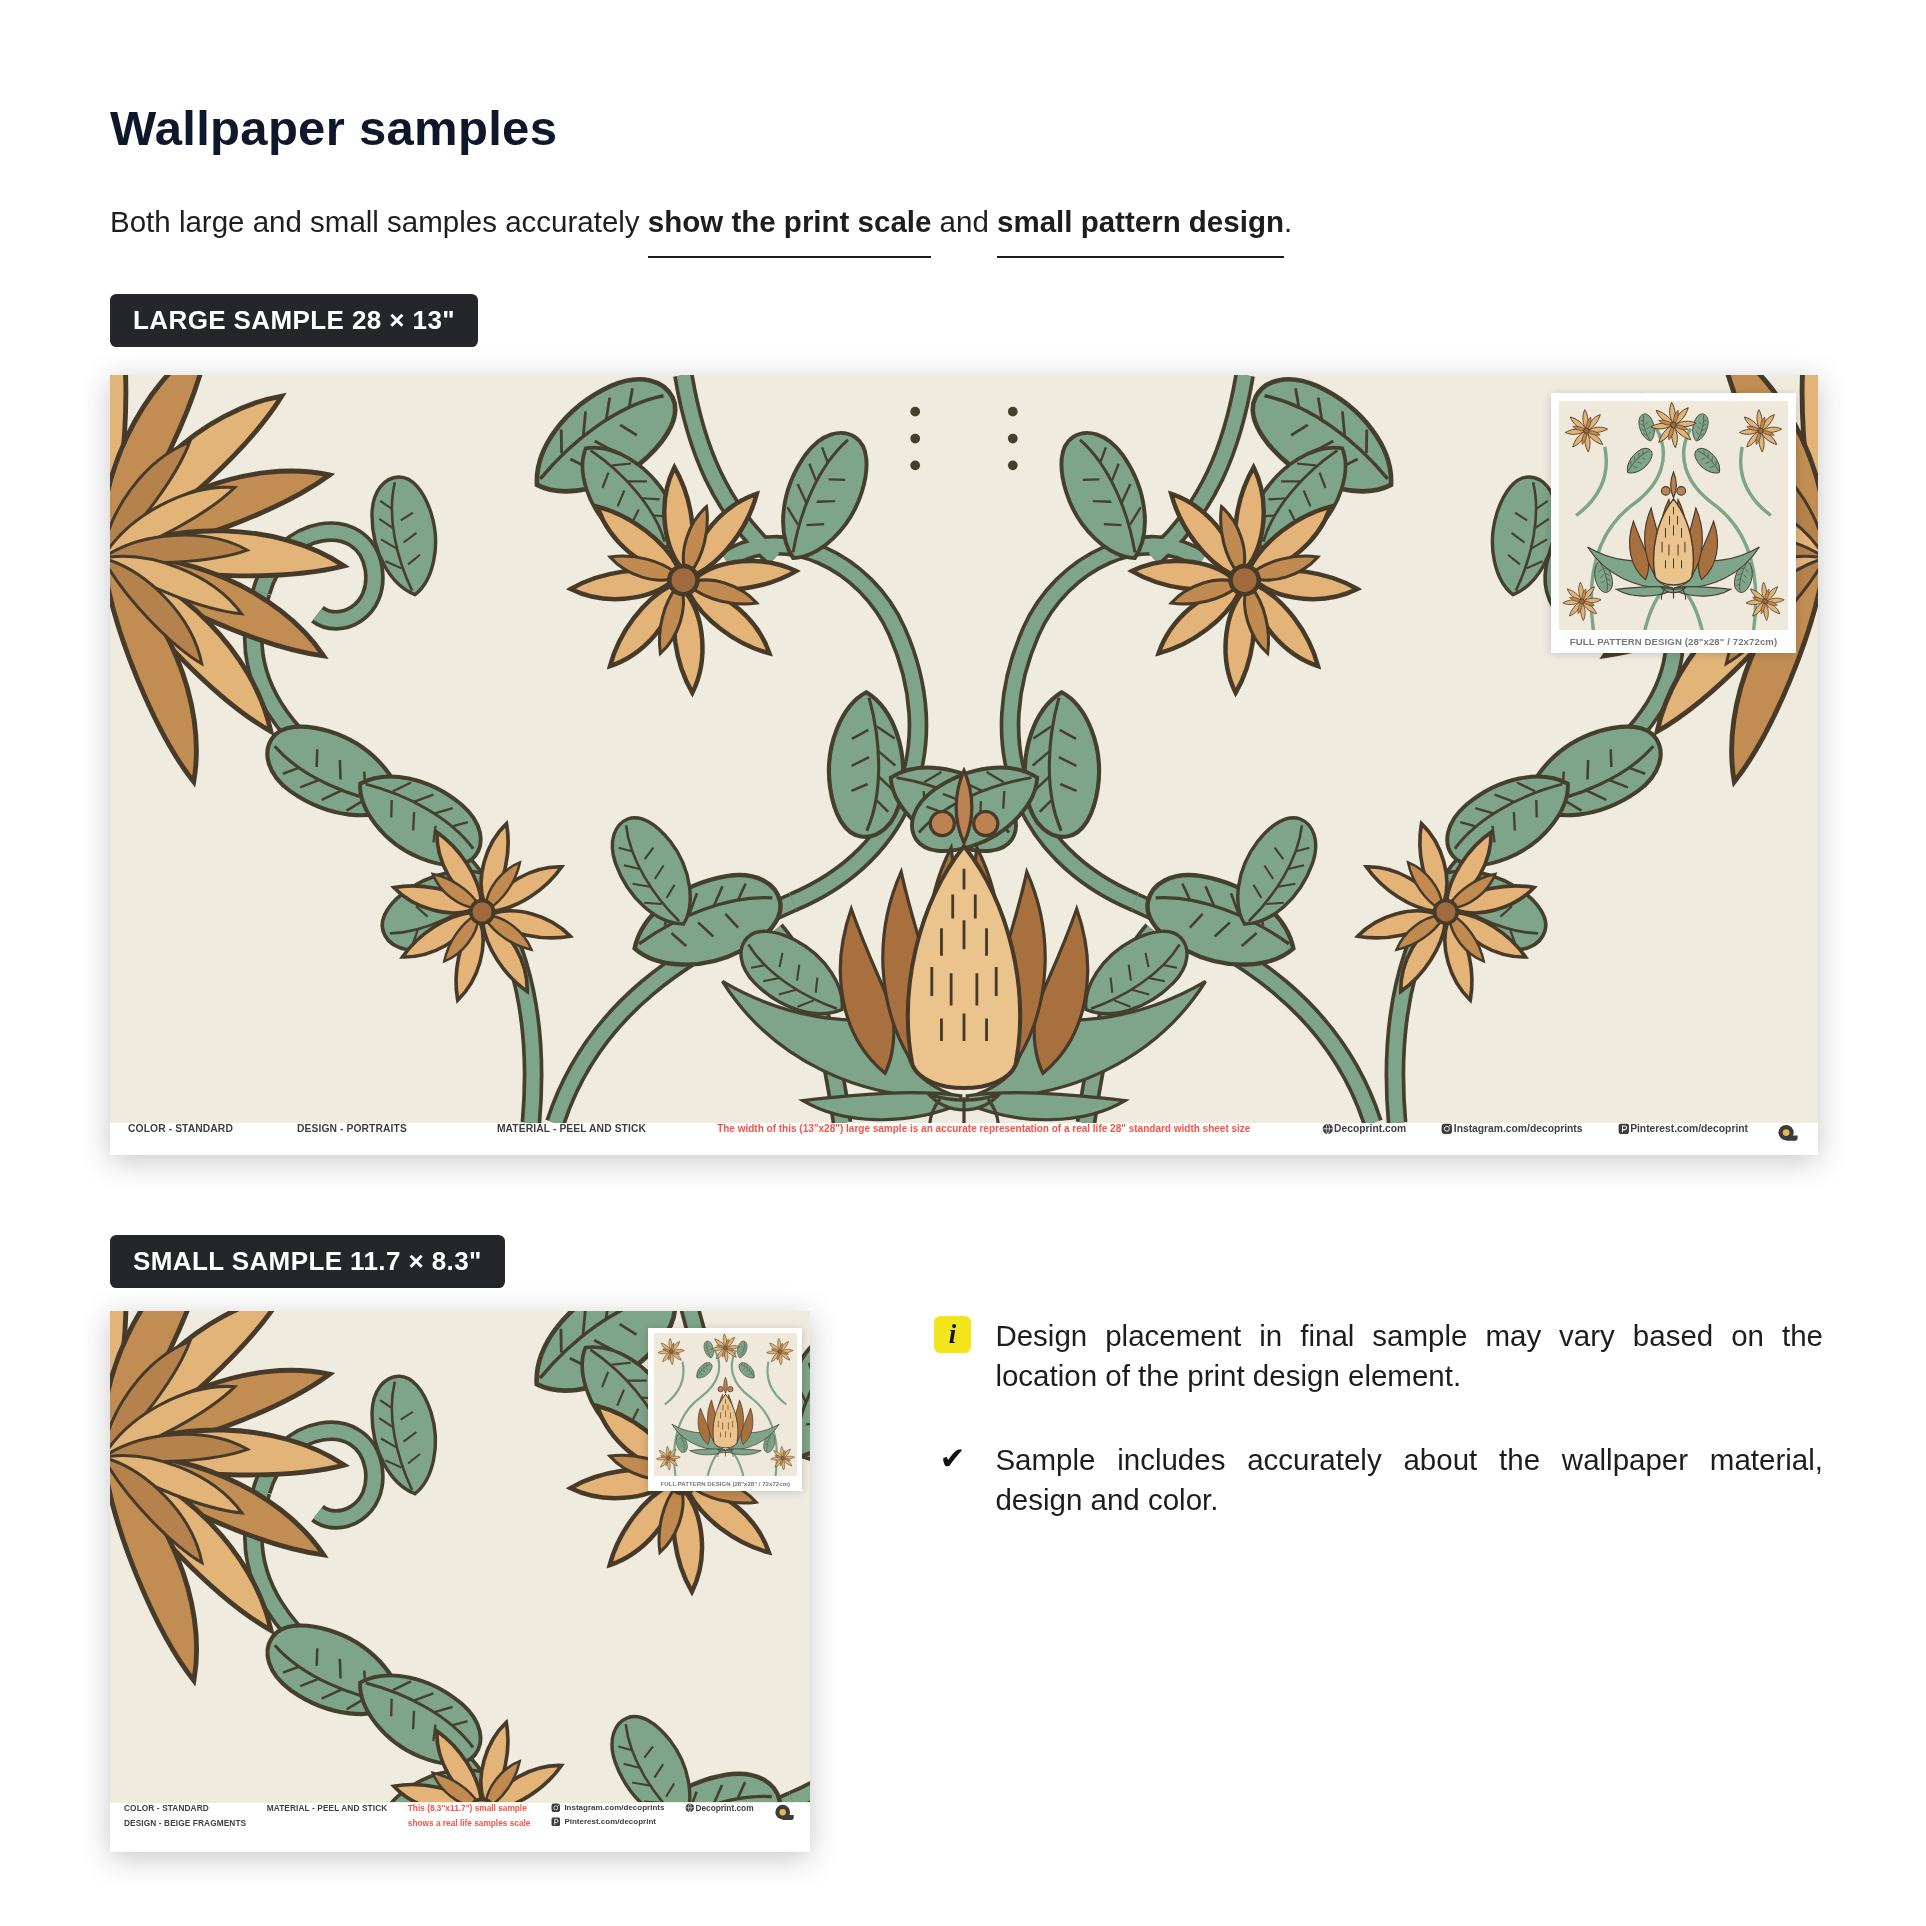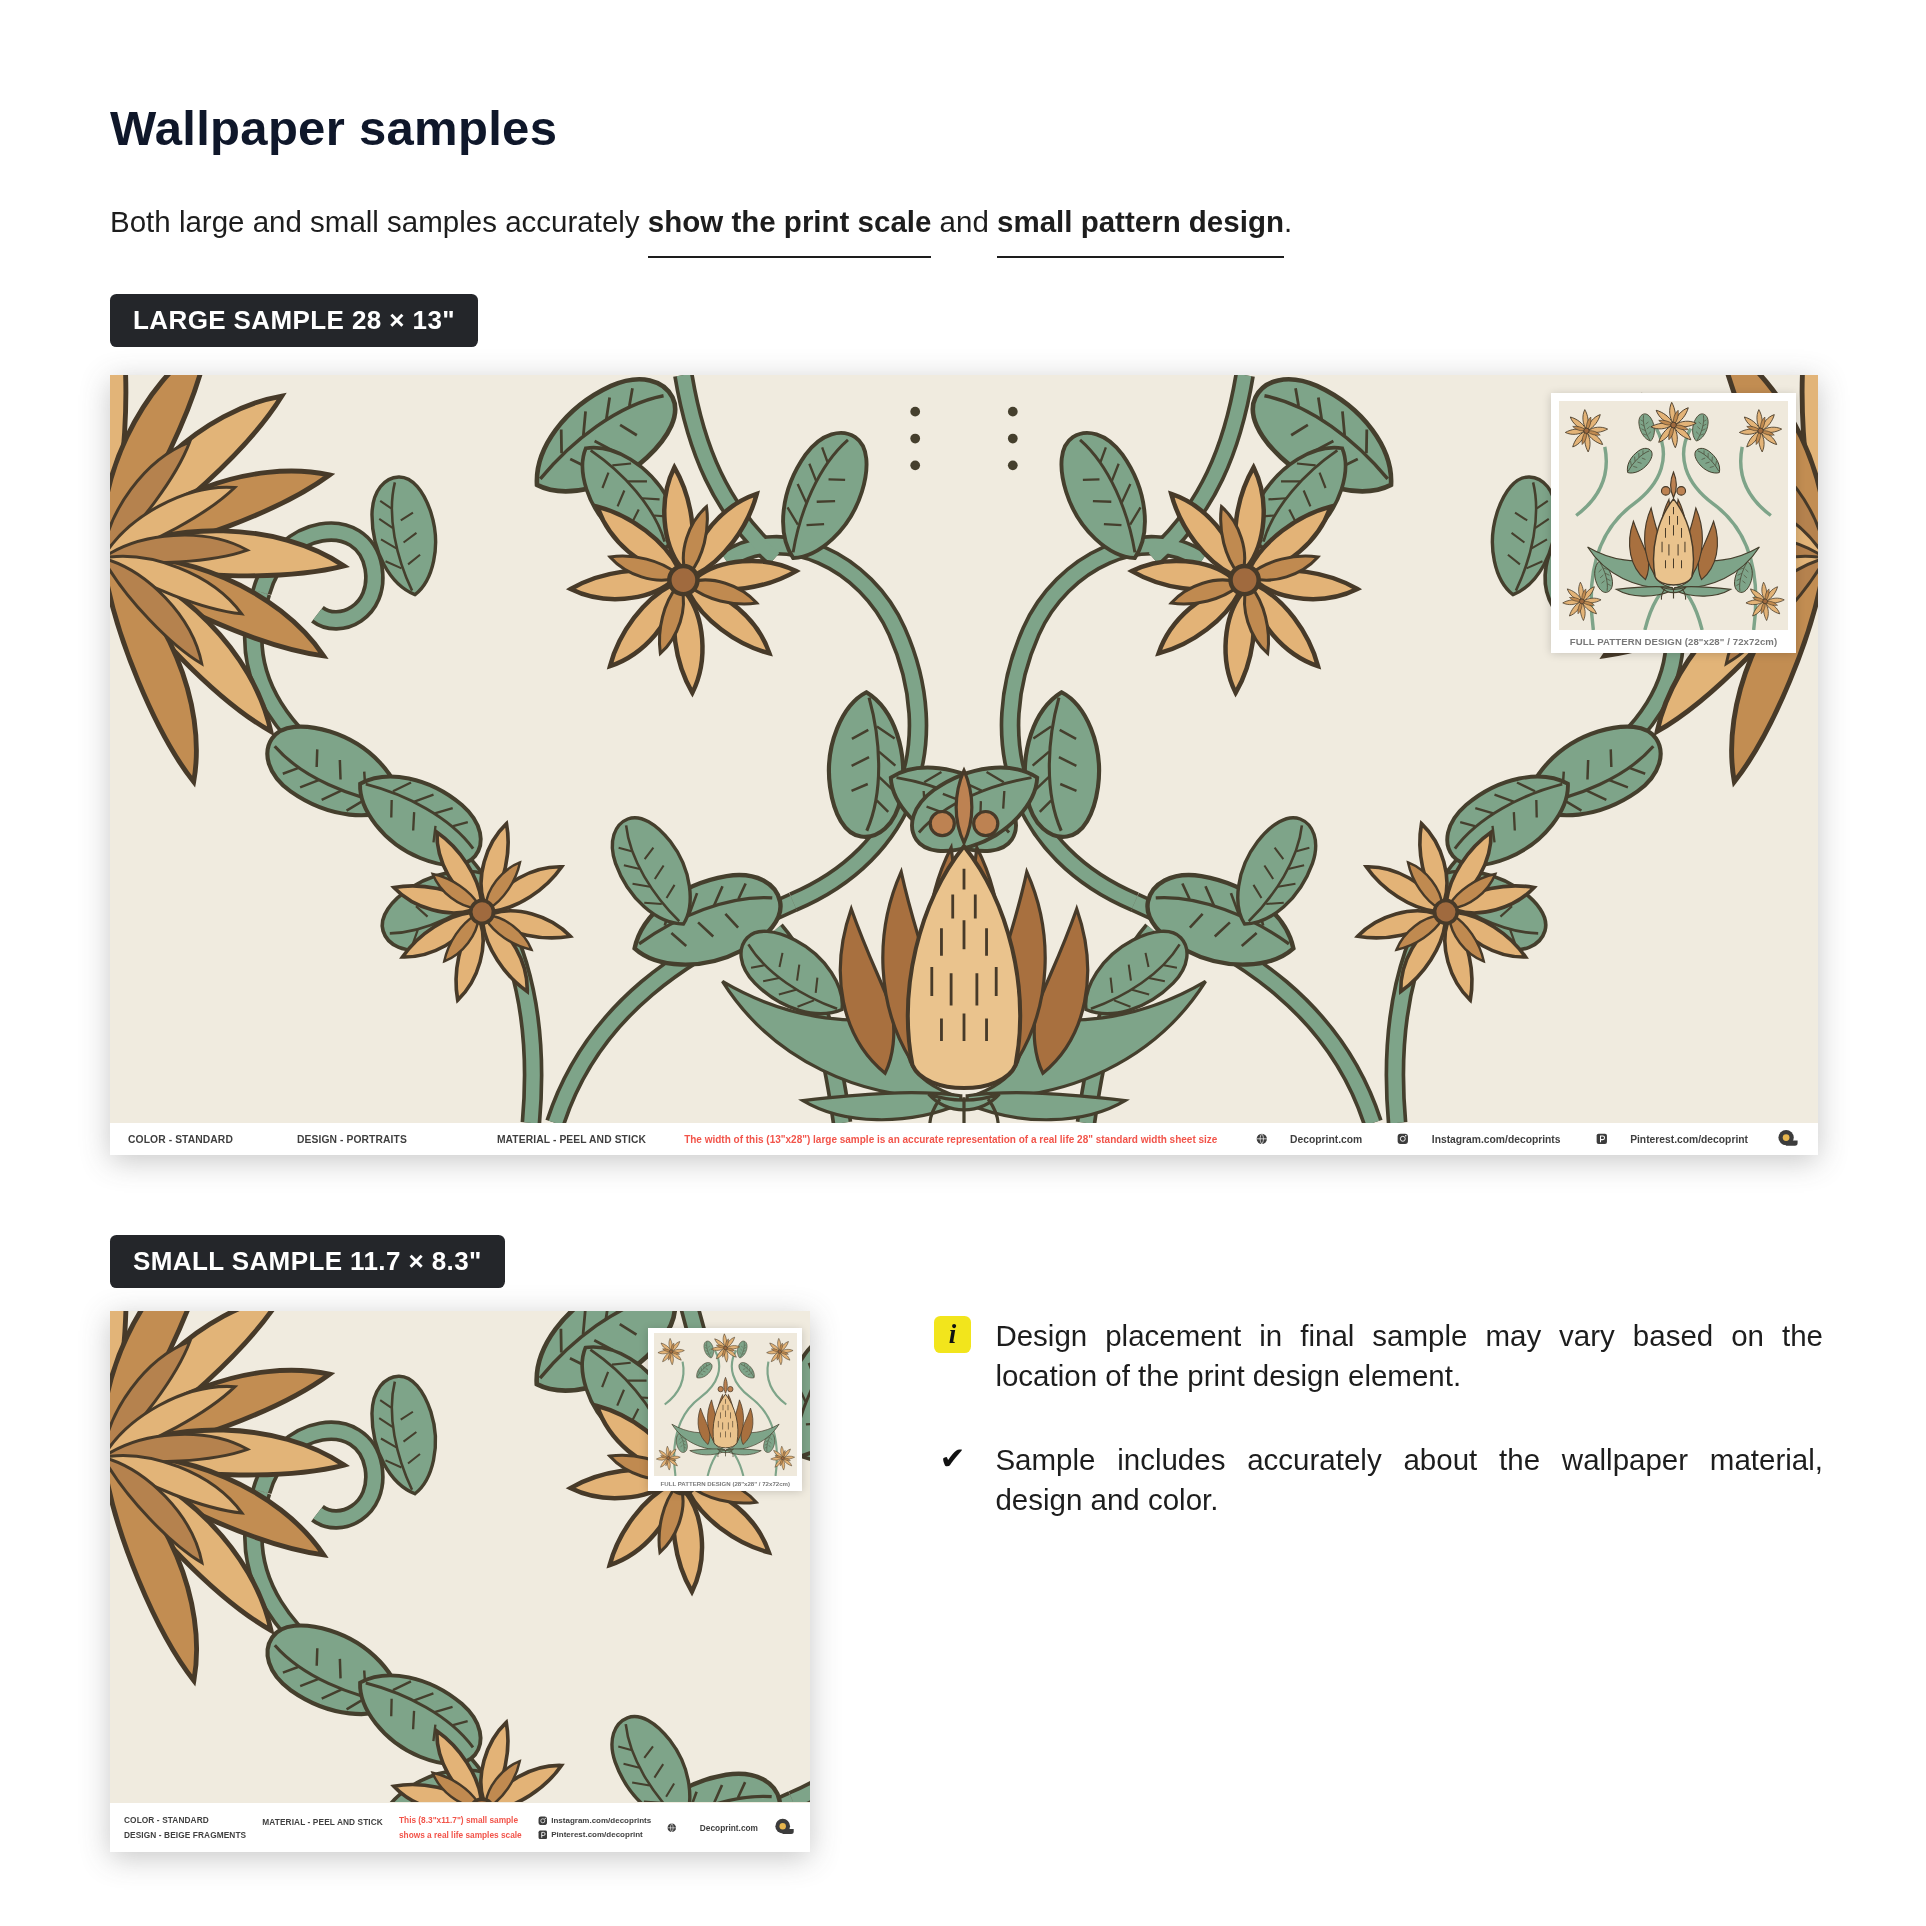--- a/index.html
+++ b/index.html
@@ -15,26 +15,26 @@
            height:53px; line-height:53px; padding:0 23px; border-radius:6.4px; letter-spacing:0.4px; white-space:nowrap; }
   #badge-large { left:110px; top:294px; }
   #badge-small { left:110px; top:1235px; }
 
   .sample-card { position:absolute; background:#f0ebdf; box-shadow:0 6.4px 28px rgba(70,70,70,0.30); }
   #card-large { left:110px; top:375px; width:1708px; height:780px; }
   #card-small { left:110px; top:1311px; width:700px; height:541px; }
   .pattern-svg { position:absolute; left:0; top:0; display:block; }
 
   .sample-footer { position:absolute; left:0; right:0; bottom:0; background:#ffffff;
-                   display:flex; align-items:center; white-space:nowrap; color:#3f3f3f; }
+                   display:flex; align-items:flex-start; white-space:nowrap; color:#3f3f3f; }
   #card-large .sample-footer { height:32px; padding:0 18px; font-size:10.3px; }
   .f-label { font-weight:700; letter-spacing:0.1px; }
   .ml100 { margin-left:64px; } .ml140 { margin-left:90px; }
   .f-note { flex:1; text-align:center; color:#f2544a; font-weight:700; font-size:10px; padding:0 19px; overflow:hidden; }
-  .f-social { display:flex; align-items:center; gap:23px; font-weight:700; }
+  .f-social { display:flex; align-items:center; gap:1px; font-weight:700; }
   .gap55 { margin-left:35px; } .gap45 { margin-left:29px; }
   .f-icon { display:inline-block; vertical-align:middle; }
 
   #card-small .sample-footer { height:49px; padding:0 14px; font-size:8.3px; justify-content:space-between; }
   .f-col { display:flex; flex-direction:column; justify-content:center; gap:4.5px; }
   .f-col .f-label { font-size:8.3px; }
   .f-col.red { color:#f2544a; font-weight:700; }
   .f-col .f-social { gap:3.9px; font-size:8px; }
   .push-down { justify-content:flex-end; padding-bottom:10.3px; }
 

